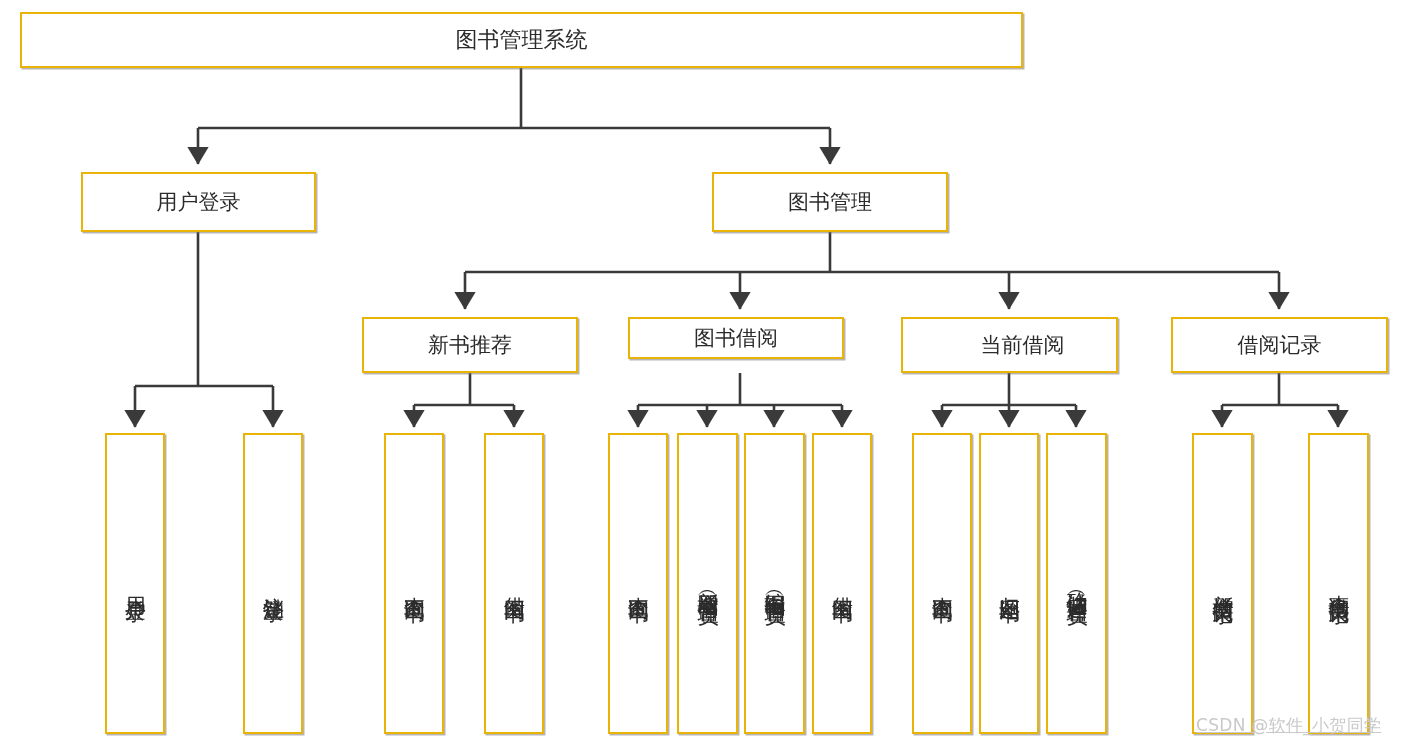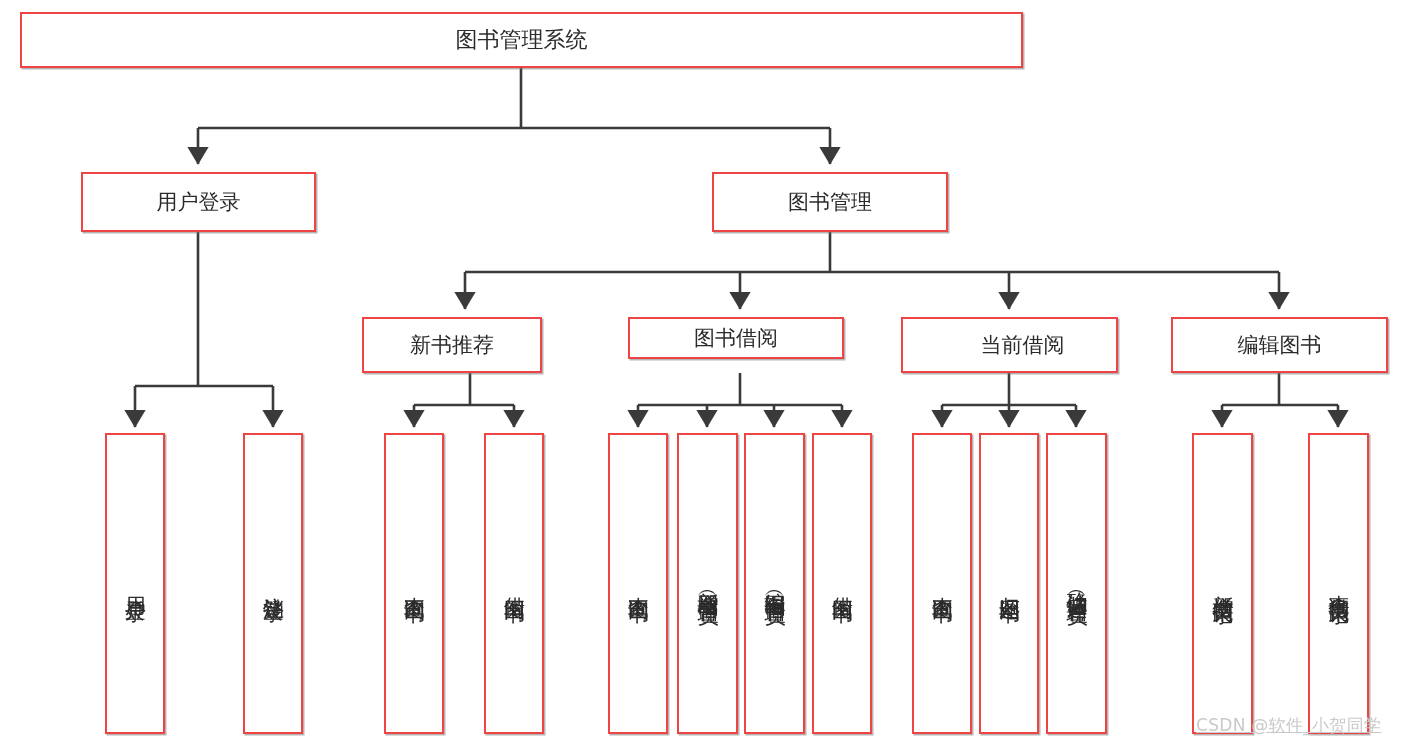--- a/index.html
+++ b/index.html
@@ -23,21 +23,21 @@
     left: 0;
     top: 0;
     width: 1405px;
     height: 747px;
     pointer-events: none;
   }
   .node {
     position: absolute;
     box-sizing: border-box;
     background: #ffffff;
-    border: 2px solid #ef4444;
+    border: 2px solid #eab308;
     box-shadow: 1.5px 1.5px 0 0 rgba(120,120,120,0.55);
     display: flex;
     align-items: center;
     justify-content: center;
     color: #262626;
     z-index: 2;
   }
   .node-label {
     display: block;
     text-align: center;
@@ -129,31 +129,31 @@
     <span class="node-label">图书管理系统</span>
   </div>
 
   <div class="node lvl2" style="left:81px; top:172px; width:235px; height:60px;">
     <span class="node-label">用户登录</span>
   </div>
   <div class="node lvl2" style="left:712px; top:172px; width:236px; height:60px;align-items:center;">
     <span class="node-label">图书管理</span>
   </div>
 
-  <div class="node lvl3" style="left:362px; top:317px; width:180px; height:56px;">
+  <div class="node lvl3" style="left:362px; top:317px; width:216px; height:56px;">
     <span class="node-label">新书推荐</span>
   </div>
   <div class="node lvl3" style="left:628px; top:317px; width:216px; height:42px;">
     <span class="node-label">图书借阅</span>
   </div>
   <div class="node lvl3" style="left:901px; top:317px; width:217px; height:56px;padding-left:26px;">
     <span class="node-label">当前借阅</span>
   </div>
   <div class="node lvl3" style="left:1171px; top:317px; width:217px; height:56px;">
-    <span class="node-label">编辑图书</span>
+    <span class="node-label">借阅记录</span>
   </div>
 
   <div class="node leaf" style="left:105px; top:433px; width:60px; height:301px;">
     <span class="node-label">用户登录</span>
   </div>
   <div class="node leaf" style="left:243px; top:433px; width:60px; height:301px;">
     <span class="node-label">注销登录</span>
   </div>
 
   <div class="node leaf" style="left:384px; top:433px; width:60px; height:301px;">

